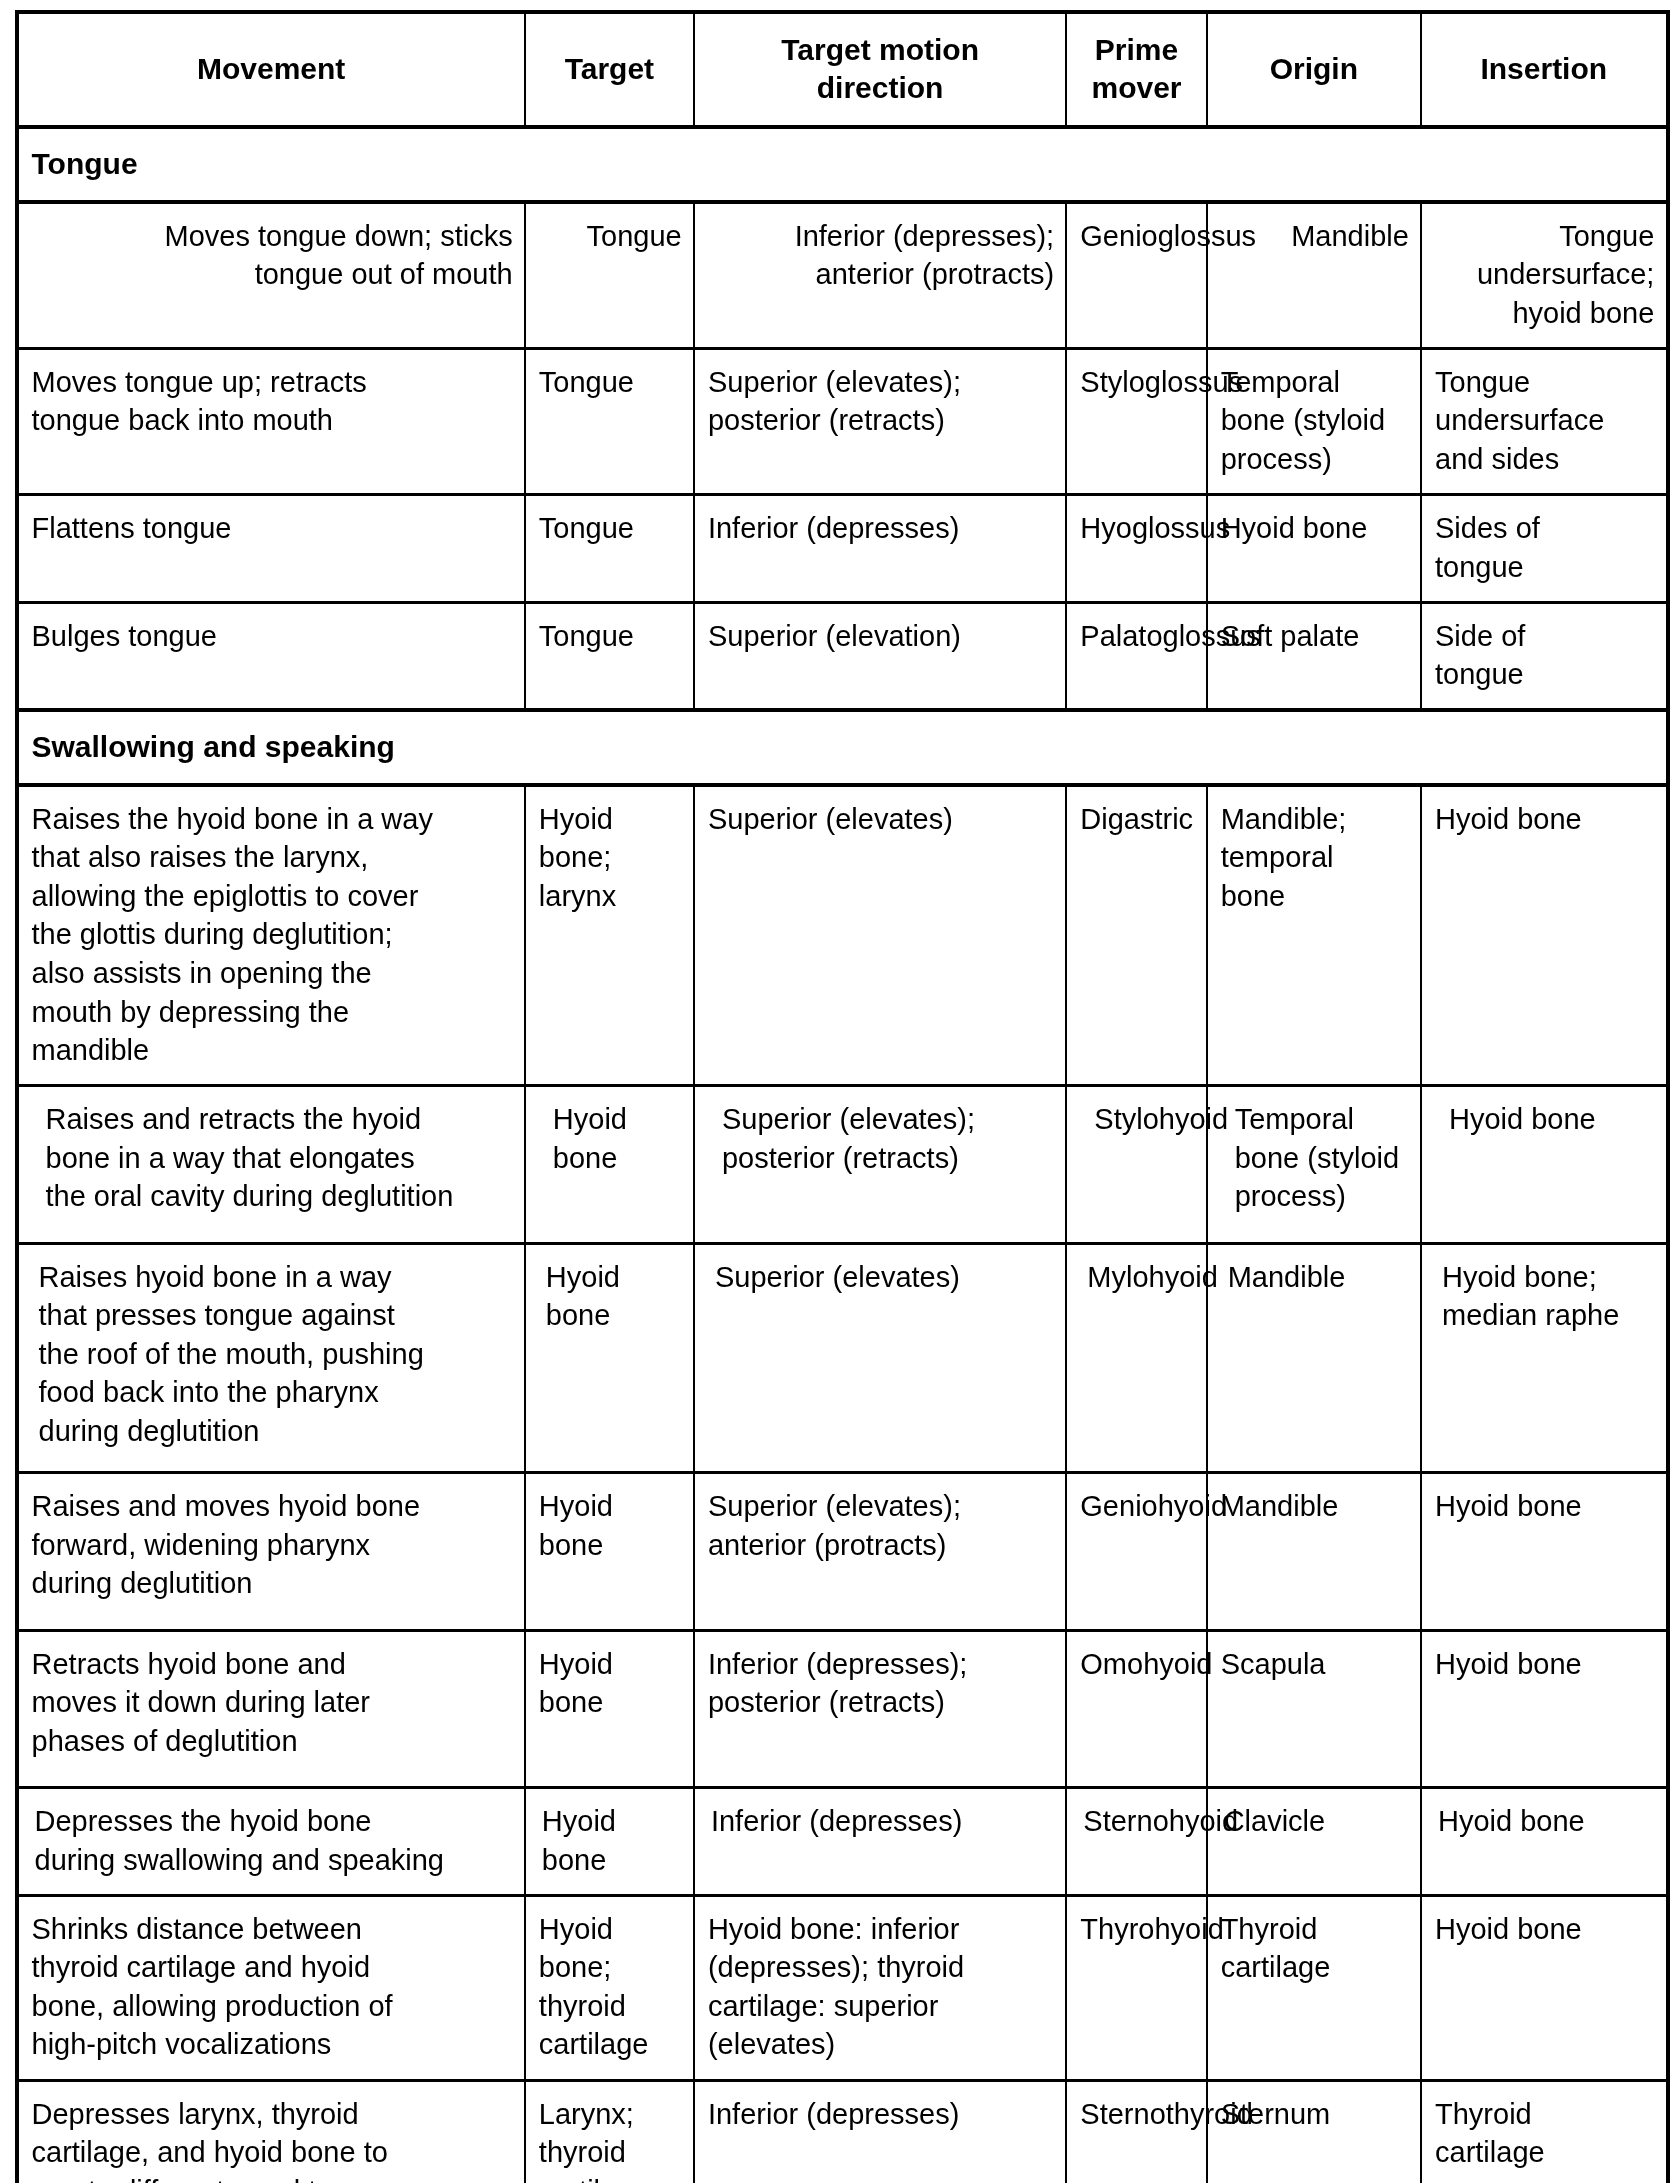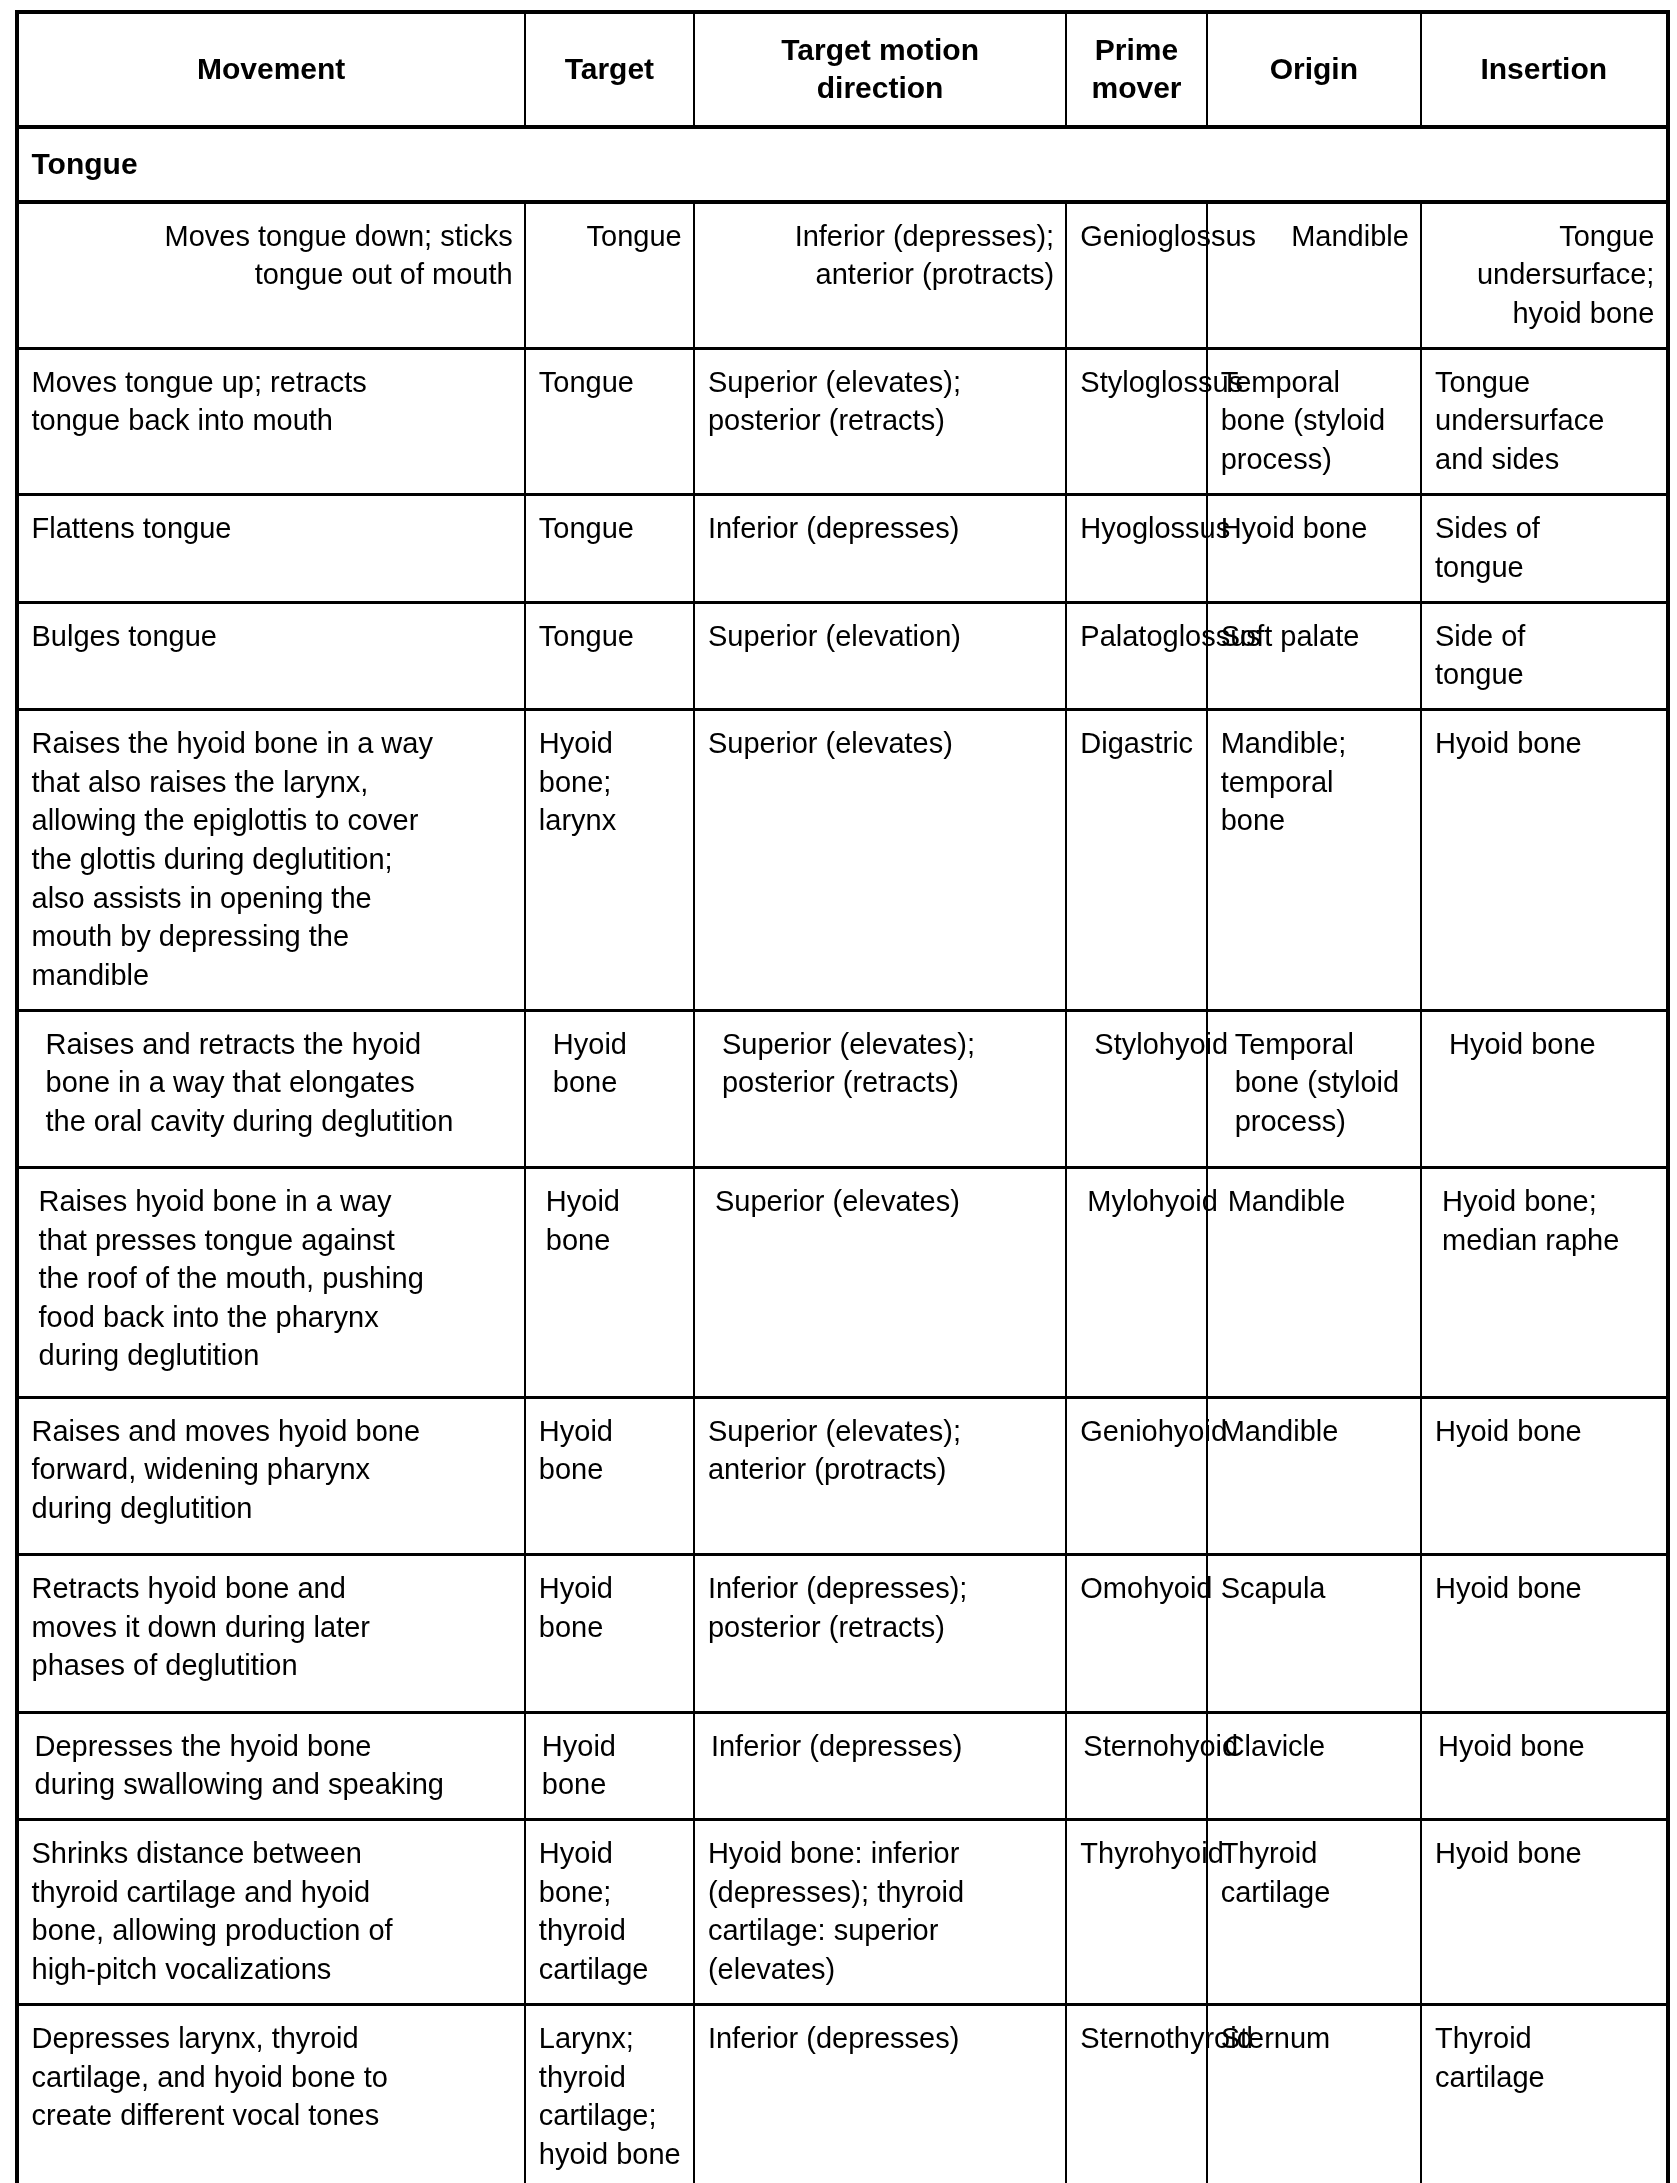--- a/index.html
+++ b/index.html
@@ -230,20 +230,25 @@
           </td>
         <td>
             <span class="cell-text">Soft palate</span>
           </td>
         <td>
             <span class="cell-text">Side of
 tongue</span>
           </td>
       </tr>
 
+      <tr class="section-row">
+        <td colspan="6">
+            <span class="cell-text">Swallowing and speaking</span>
+          </td>
+      </tr>
 
       <tr class="data-row r-digastric">
         <td>
             <span class="cell-text">Raises the hyoid bone in a way
 that also raises the larynx,
 allowing the epiglottis to cover
 the glottis during deglutition;
 also assists in opening the
 mouth by depressing the
 mandible</span>

